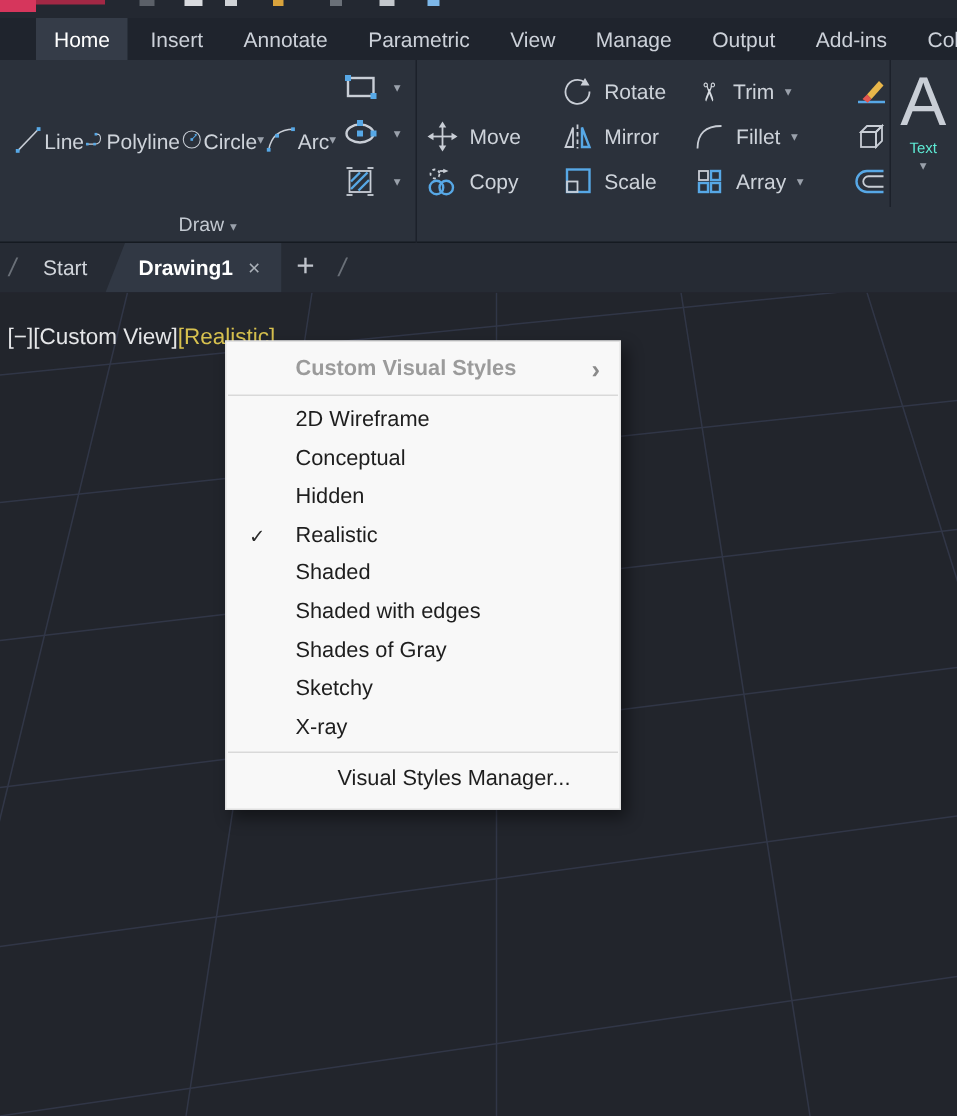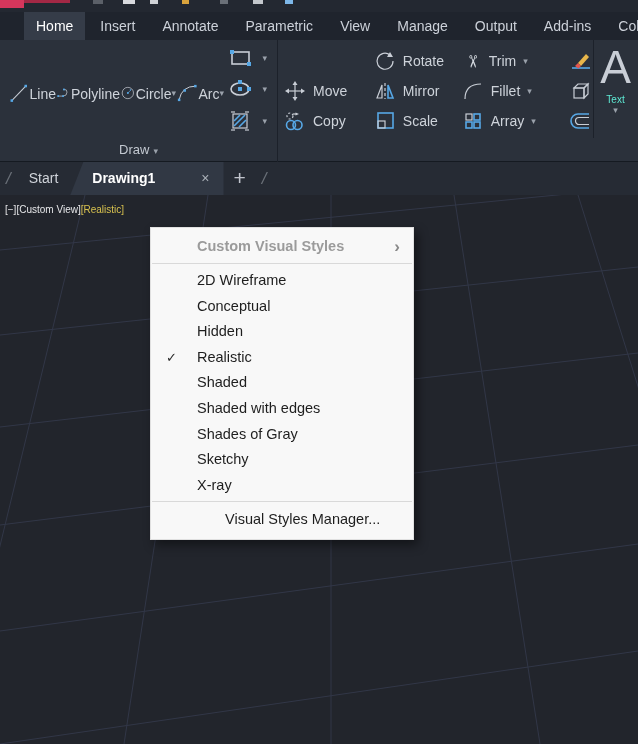--- a/index.html
+++ b/index.html
@@ -58,28 +58,28 @@
   svg .b { stroke:#57a8e6; fill:none; stroke-width:1.6; }
   svg .bf { fill:#57a8e6; stroke:none; }
   svg .gf { fill:#c9ced6; stroke:none; }
 
   
   .file-tabs { height:33px; background:#262b34; display:flex; align-items:stretch; position:relative; }
   .slash { color:#6a7078; font-size:17px; line-height:33px; padding:0 6px; font-style:italic; }
   .ftab-start { color:#d0d4da; font-size:14px; line-height:33px; padding:0 12px; cursor:default; }
   .ftab-active { background:#313844; color:#ffffff; font-weight:bold; font-size:14px; line-height:33px;
     padding:0 14px 0 22px; display:flex; cursor:default;
-    clip-path:polygon(13px 0, 100% 0, calc(100% - 0px) 100%, 0 100%);gap:36px; }
+    clip-path:polygon(13px 0, 100% 0, calc(100% - 0px) 100%, 0 100%); }
   .ftab-close { color:#aab0b8; font-weight:normal; font-size:14px; margin-left:10px; cursor:pointer; }
   .ftab-plus { color:#c0c4cc; font-size:21px; line-height:31px; padding:0 10px; cursor:pointer; }
 
   
   .viewport { position:relative; height:549px; background:#22252c; overflow:hidden; }
   .vp-grid { position:absolute; left:0; top:0; }
-  .vp-label { position:absolute; left:5px; top:9px; font-size:10px; cursor:pointer; white-space:nowrap; }
+  .vp-label { position:absolute; left:5px; top:21px; font-size:15px; cursor:pointer; white-space:nowrap; }
   .vp-label .w { color:#e5e6e8; }
   .vp-label .y { color:#d7c14f; }
 
   
   .menu { position:absolute; left:150px; top:32px; width:264px; background:#f8f8f8;
     border:1px solid #e0e0e0; box-shadow:4px 5px 10px rgba(0,0,0,0.45); padding:5px 0 7px 0; }
   .menu-header { position:relative; height:27px; line-height:27px; padding-left:46px; color:#9b9b9b; font-size:14.5px; cursor:default;font-weight:bold; }
   .menu-header .subarrow { position:absolute; right:13px; top:0; color:#8a8a8a; font-size:17px; }
   .menu-sep { border-top:1px solid #d9d9d9; margin:3px 1px 4px 1px; }
   .menu-item { position:relative; height:25.6px; line-height:25.6px; padding-left:46px; color:#1e1e1e; font-size:14.5px; cursor:pointer; }

